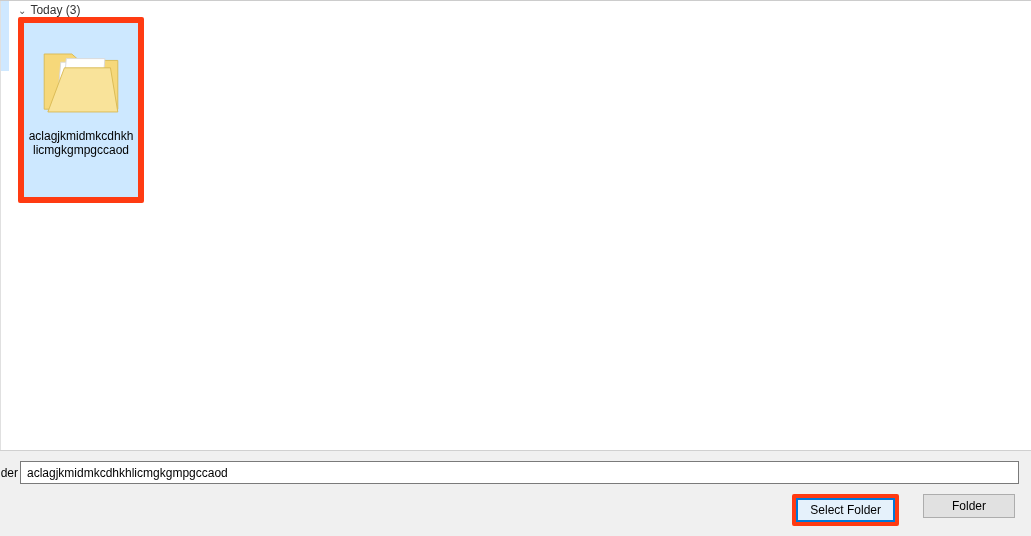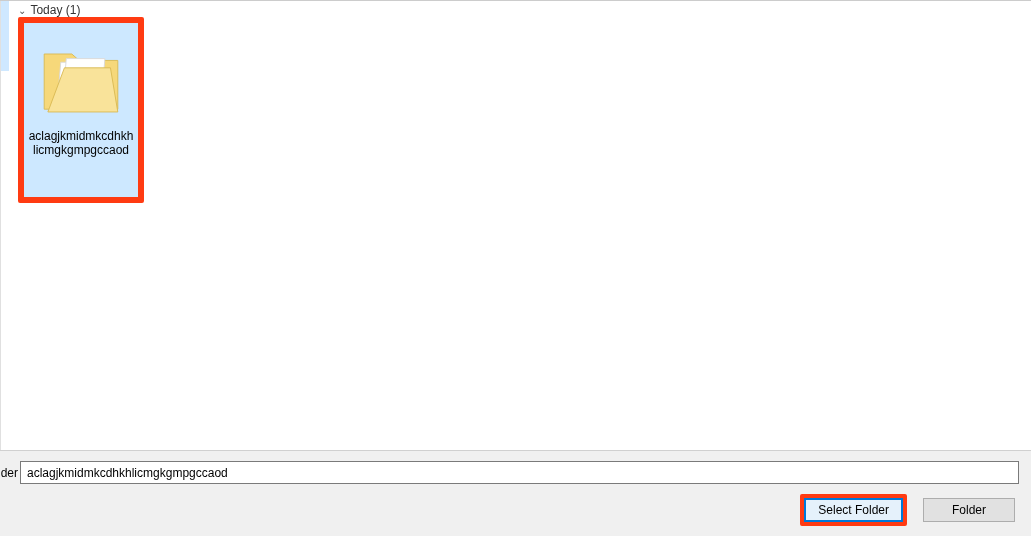--- a/index.html
+++ b/index.html
@@ -113,22 +113,22 @@
       border: 1px solid #7a7a7a;
       background: #fff;
       font-family: inherit;
       font-size: 12px;
       padding: 0 6px;
       outline: none;
     }
     .footer-row2 {
       display: flex;
       justify-content: flex-end;
-      align-items: center;
-      gap: 16px;
+      align-items: flex-start;
+      gap: 24px;
       padding-right: 4px;
       margin-left: 24px;
     }
     .select-highlight {
       border: 4px solid #ff3b12;
       border-radius: 2px;
       display: inline-block;
     }
     .btn {
       min-width: 92px;
@@ -153,21 +153,21 @@
 </head>
 <body>
 
 <div class="window">
 
   <div class="content-area">
     <div class="left-scroll-stub"></div>
 
     <div class="group-header">
       <span class="chev">⌄</span>
-      <span>Today (1)</span>
+      <span>Today (3)</span>
     </div>
 
     <div class="folder-item-highlight">
       <div class="folder-item">
         <div class="folder-icon">
           <svg viewBox="0 0 100 100">
 
             <path d="M10 25 L10 85 L90 85 L90 32 L48 32 L40 25 Z" fill="#f6d87a" stroke="#d9b953" stroke-width="1"></path>
 
             <polygon points="28,34 72,34 68,82 24,82" fill="#ffffff" stroke="#d9d9d9" stroke-width="1"></polygon>

